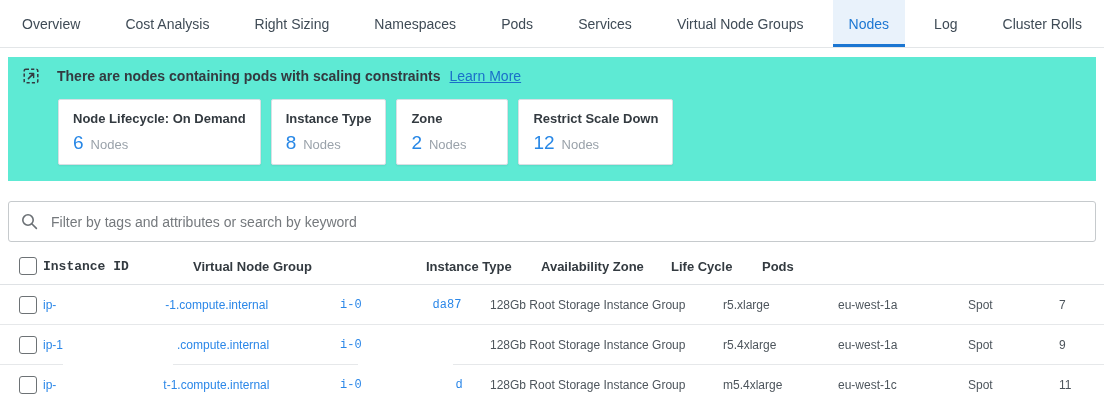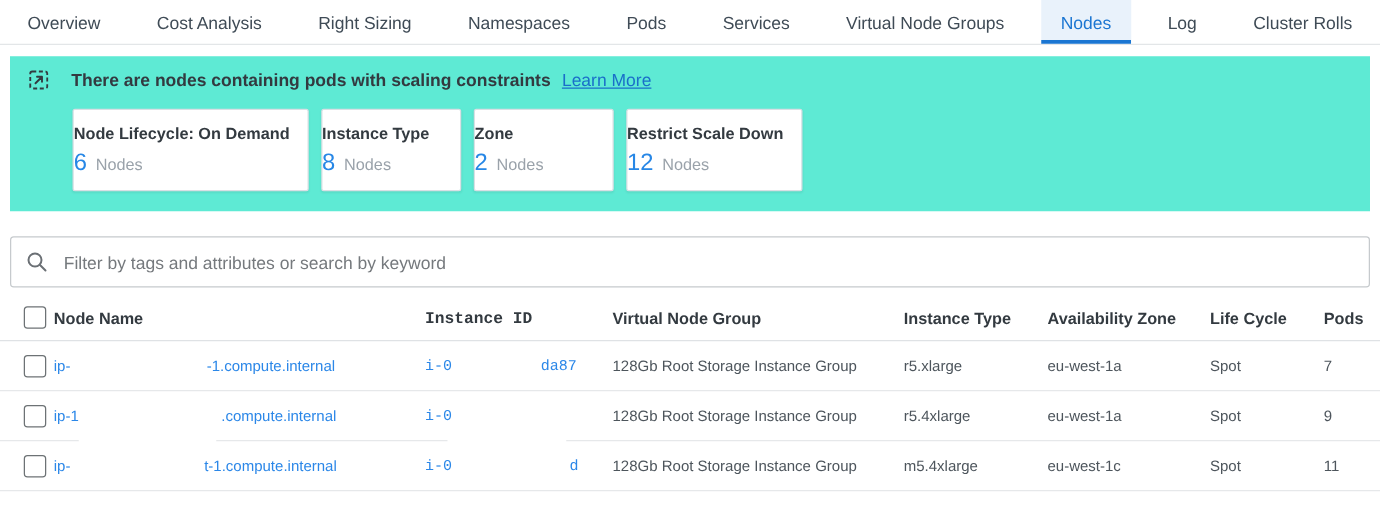--- a/index.html
+++ b/index.html
@@ -6,21 +6,21 @@
   html,body { margin:0; padding:0; }
   body {
     width:1104px; height:404px; overflow:hidden;
     background:#ffffff;
     font-family:"Liberation Sans", sans-serif;
     color:#333;
   }
 
   
   .tabbar {
-    height:36px; display:flex; align-items:stretch;
+    height:48px; display:flex; align-items:stretch;
     justify-content:space-between; padding:0 6px;
     border-bottom:1px solid #e3e6e8; background:#fff;
   }
   .tab {
     display:flex; align-items:center; padding:0 16px;
     font-size:14px; color:#3f4b56; cursor:pointer; white-space:nowrap;
   }
   .tab.active {
     background:#e9f2fb; color:#1b76d2;
     box-shadow: inset 0 -3px 0 #1b76d2;
@@ -36,21 +36,21 @@
   .banner-icon { width:16px; height:16px; margin-right:18px; flex:none; display:block; }
   .banner-msg { font-size:14px; font-weight:700; color:#333a40; }
   .banner-link {
     margin-left:9px; font-size:14px; color:#1a6fc9;
     text-decoration:underline; cursor:pointer;
   }
   .cards { display:flex; gap:10px; margin:15px 0 0 35px; }
   .card {
     background:#fff; border:1px solid #d9dfe4; border-radius:2px;
     box-shadow:0 1px 2px rgba(0,0,0,0.07);
-    padding:11px 14px 10px 0; min-width:112px;
+    padding:11px 14px 10px 14px; min-width:112px;
   }
   .card-title { font-size:13px; font-weight:700; color:#333a40; white-space:nowrap; }
   .card-count-row { margin-top:6px; display:flex; align-items:baseline; }
   .card-count { font-size:19px; color:#2787e6; }
   .card-unit { font-size:13px; color:#9aa2aa; margin-left:7px; }
 
   
   .searchbar {
     margin:20px 8px 0 8px; height:41px;
     border:1px solid #c6cacd; border-radius:3px;
@@ -159,21 +159,20 @@
   </svg>
   <input type="text" placeholder="Filter by tags and attributes or search by keyword" style="">
 </div>
 
 <div class="table">
 
   <div class="thead">
     <div class="c-check">
         <span class="checkbox"></span>
       </div>
-    <div class="c-name">Node Name</div>
     <div class="c-iid">Instance ID</div>
     <div class="c-vng">Virtual Node Group</div>
     <div class="c-itype">Instance Type</div>
     <div class="c-az">Availability Zone</div>
     <div class="c-lc">Life Cycle</div>
     <div class="c-pods">Pods</div>
   </div>
 
   <div class="trow">
     <div class="c-check">

